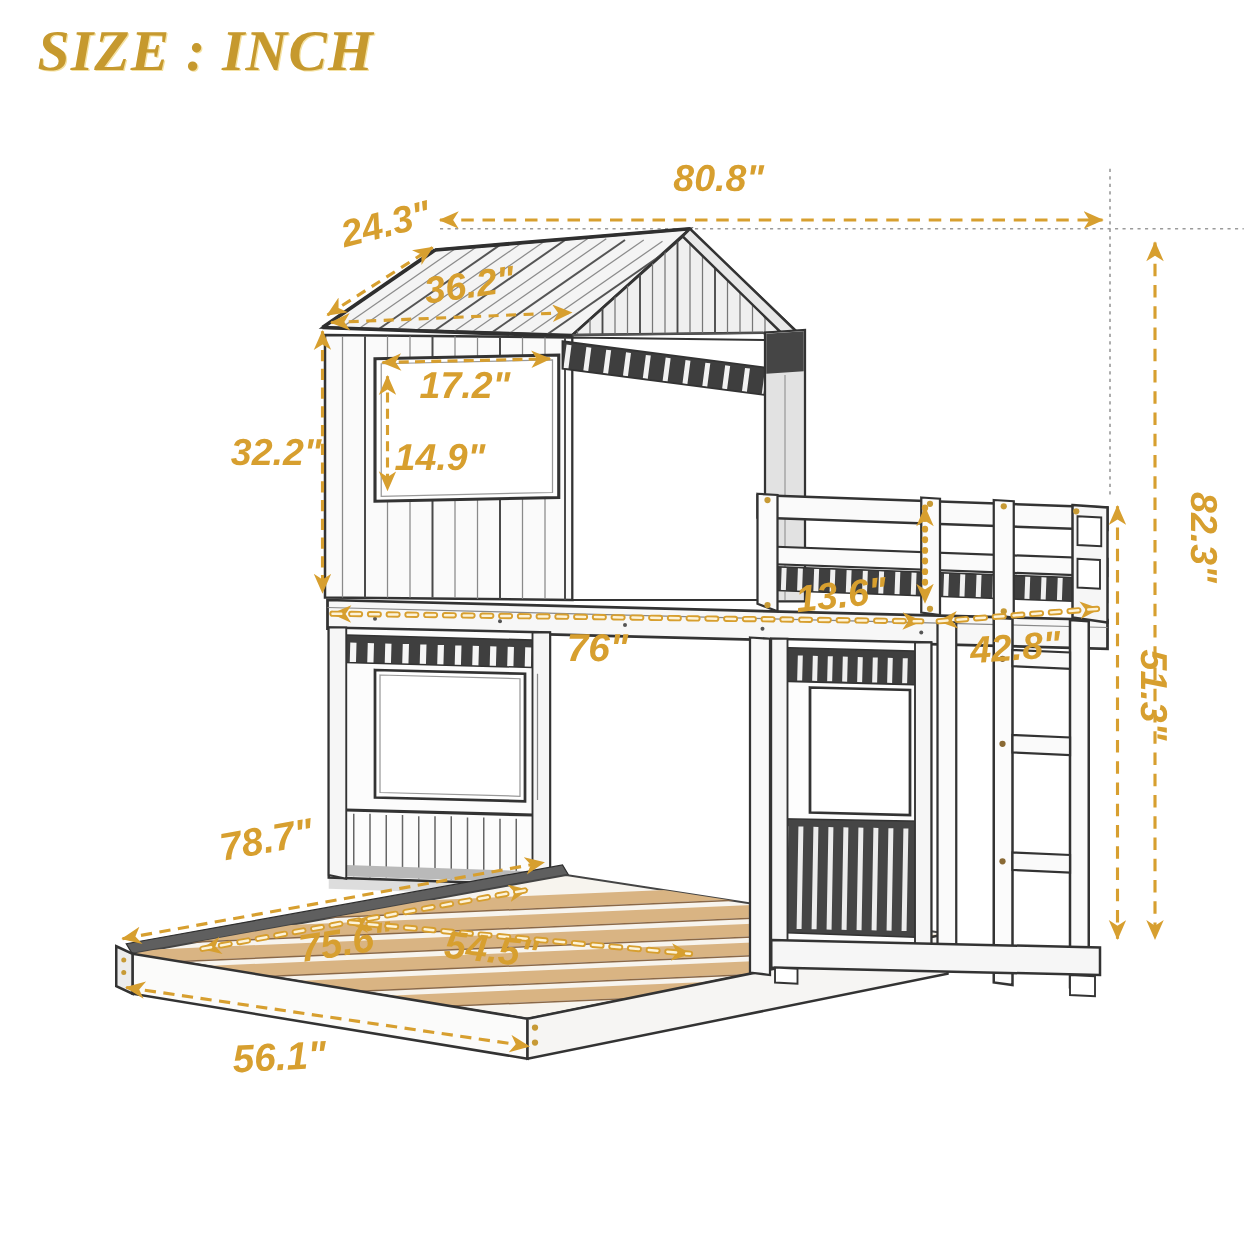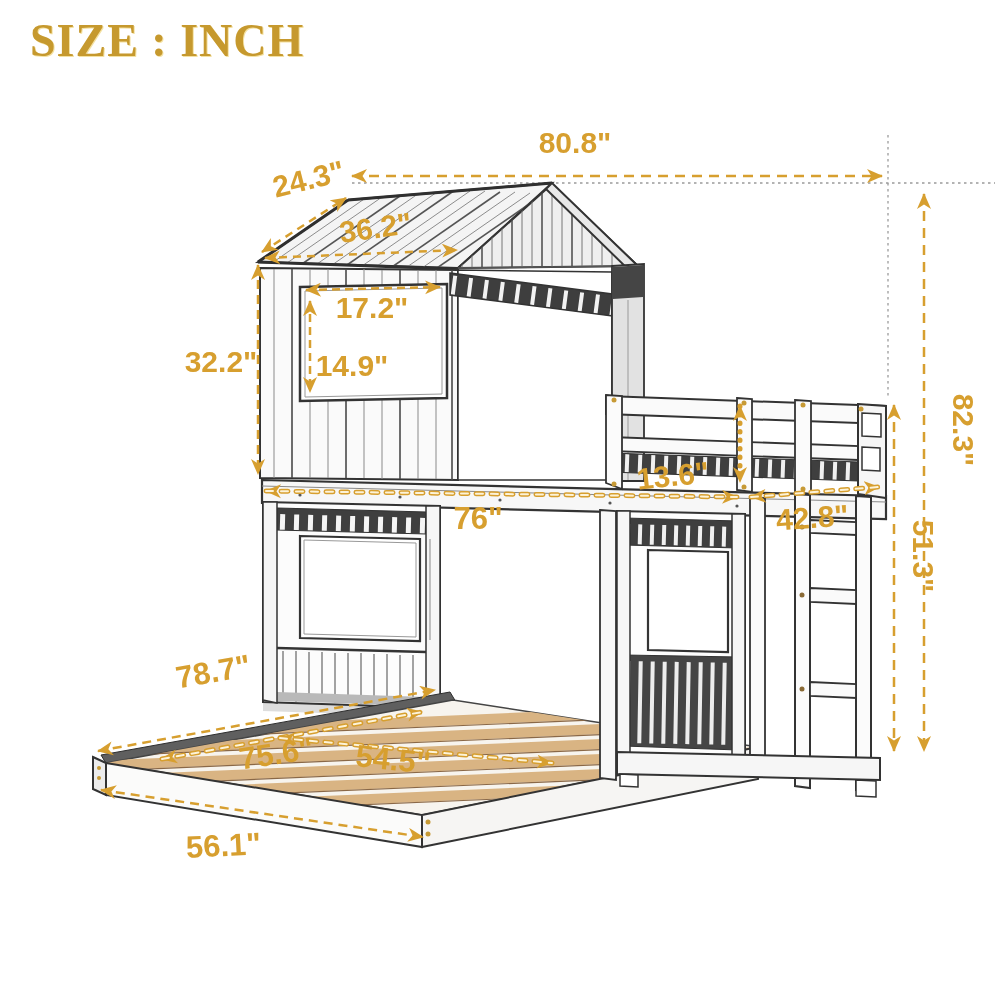--- a/index.html
+++ b/index.html
@@ -1,17 +1,17 @@
 <!DOCTYPE html>
 <html><head>
 <meta charset="utf-8">
 <style>
   html,body{margin:0;padding:0;background:#ffffff;}
   #stage{position:relative;width:1000px;height:892px;background:#ffffff;overflow:hidden;
-         font-family:"Liberation Sans",sans-serif;}
+         font-family:"Liberation Sans",sans-serif;font-style:italic;}
   #diagram-title{position:absolute;left:30px;top:14px;
 яз    font-family:"Liberation Serif",serif;}
   #diagram-title{font-family:"Liberation Serif",serif;font-size:46px;font-weight:700;
     color:#c6992e;letter-spacing:1px;text-shadow:1px 1px 0 rgba(243,222,152,.9);}
   svg text.dim{font-family:"Liberation Sans",sans-serif;font-size:30px;font-weight:600;
     fill:#d79f2f;}
   svg text.dim.big{font-size:31px;}
 </style>
 </head>
 <body>

